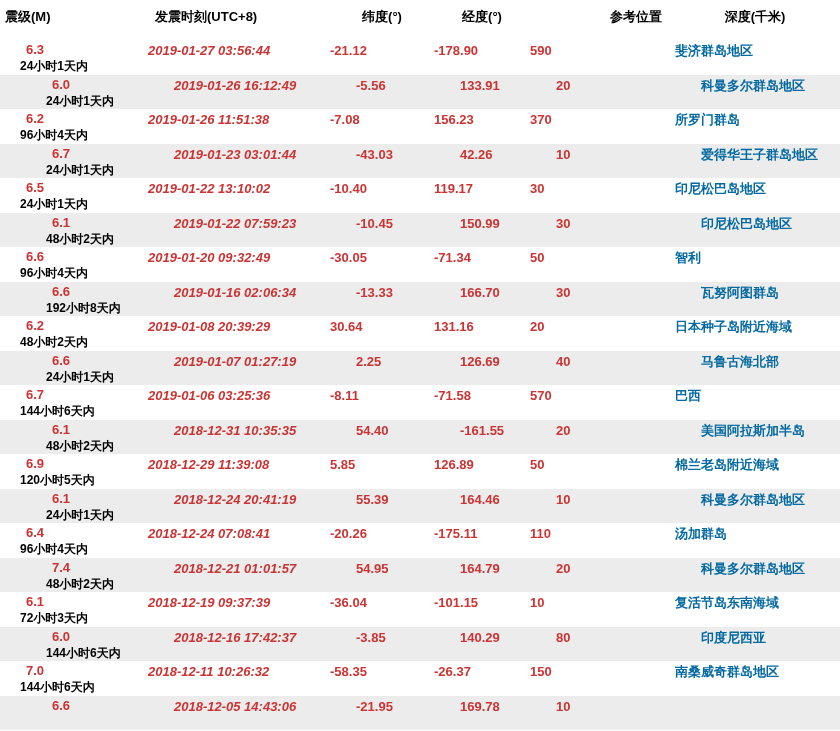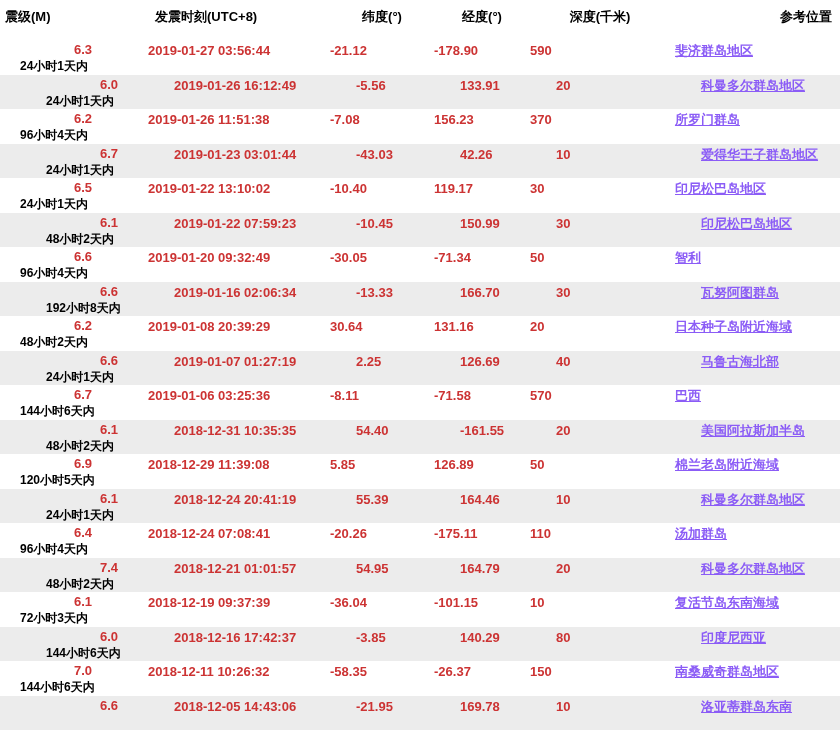--- a/index.html
+++ b/index.html
@@ -29,49 +29,48 @@
   .row{height:34.5px;background:#ffffff;}
   .row.alt{background:#ececec;padding-left:26px;}
   .cell{
     box-sizing:border-box;
     font-size:13px;line-height:14px;font-weight:bold;
     color:#cc3333;
     padding-top:4px;
     white-space:nowrap;
   }
   .c-mag{padding-left:26px;padding-top:3px;}
-  .c-time{padding-left:8px;}
+  .c-time{padding-left:8px;font-style:italic;}
   .c-lat,.c-lon,.c-depth{text-align:left;}
   .c-loc{padding-left:5px;}
-  .mag-val{font-size:13px;line-height:13px;text-align:center;}
+  .mag-val{font-size:13px;line-height:13px;}
   .window-label{
     margin-left:-6px;           
     margin-top:2px;
     font-size:12px;line-height:16px;
     font-weight:bold;color:#000;
     white-space:nowrap;
   }
   .loc-link{
-    color:#8b5cf6;
-    text-decoration:underline;
+    color:#0369a1;
     font-weight:bold;
     cursor:pointer;
   }
 </style>
 </head>
 <body>
 
 <div class="quake-table">
   <div class="grid thead">
     <div class="hc h-mag">震级(M)</div>
     <div class="hc h-time">发震时刻(UTC+8)</div>
     <div class="hc h-lat">纬度(°)</div>
     <div class="hc h-lon">经度(°)</div>
+    <div class="hc h-loc">参考位置</div>
     <div class="hc h-depth">深度(千米)</div>
-    <div class="hc h-loc">参考位置</div>
   </div>
   <div id="rows">
       <div class="grid row">
         <div class="cell c-mag">
           <div class="mag-val">6.3</div>
           <div class="window-label">24小时1天内</div>
         </div>
         <div class="cell c-time">2019-01-27 03:56:44</div>
         <div class="cell c-lat">-21.12</div>
         <div class="cell c-lon">-178.90</div>
@@ -277,16 +276,15 @@
         <div class="cell c-loc"><span class="loc-link">南桑威奇群岛地区</span></div>
       </div>
       <div class="grid row alt">
         <div class="cell c-mag">
           <div class="mag-val">6.6</div>
         </div>
         <div class="cell c-time">2018-12-05 14:43:06</div>
         <div class="cell c-lat">-21.95</div>
         <div class="cell c-lon">169.78</div>
         <div class="cell c-depth">10</div>
-        <div class="cell c-loc"><span class="loc-link">洛亚蒂群岛东南</span></div>
       </div>
     </div>
 </div>
 
 </body></html>

